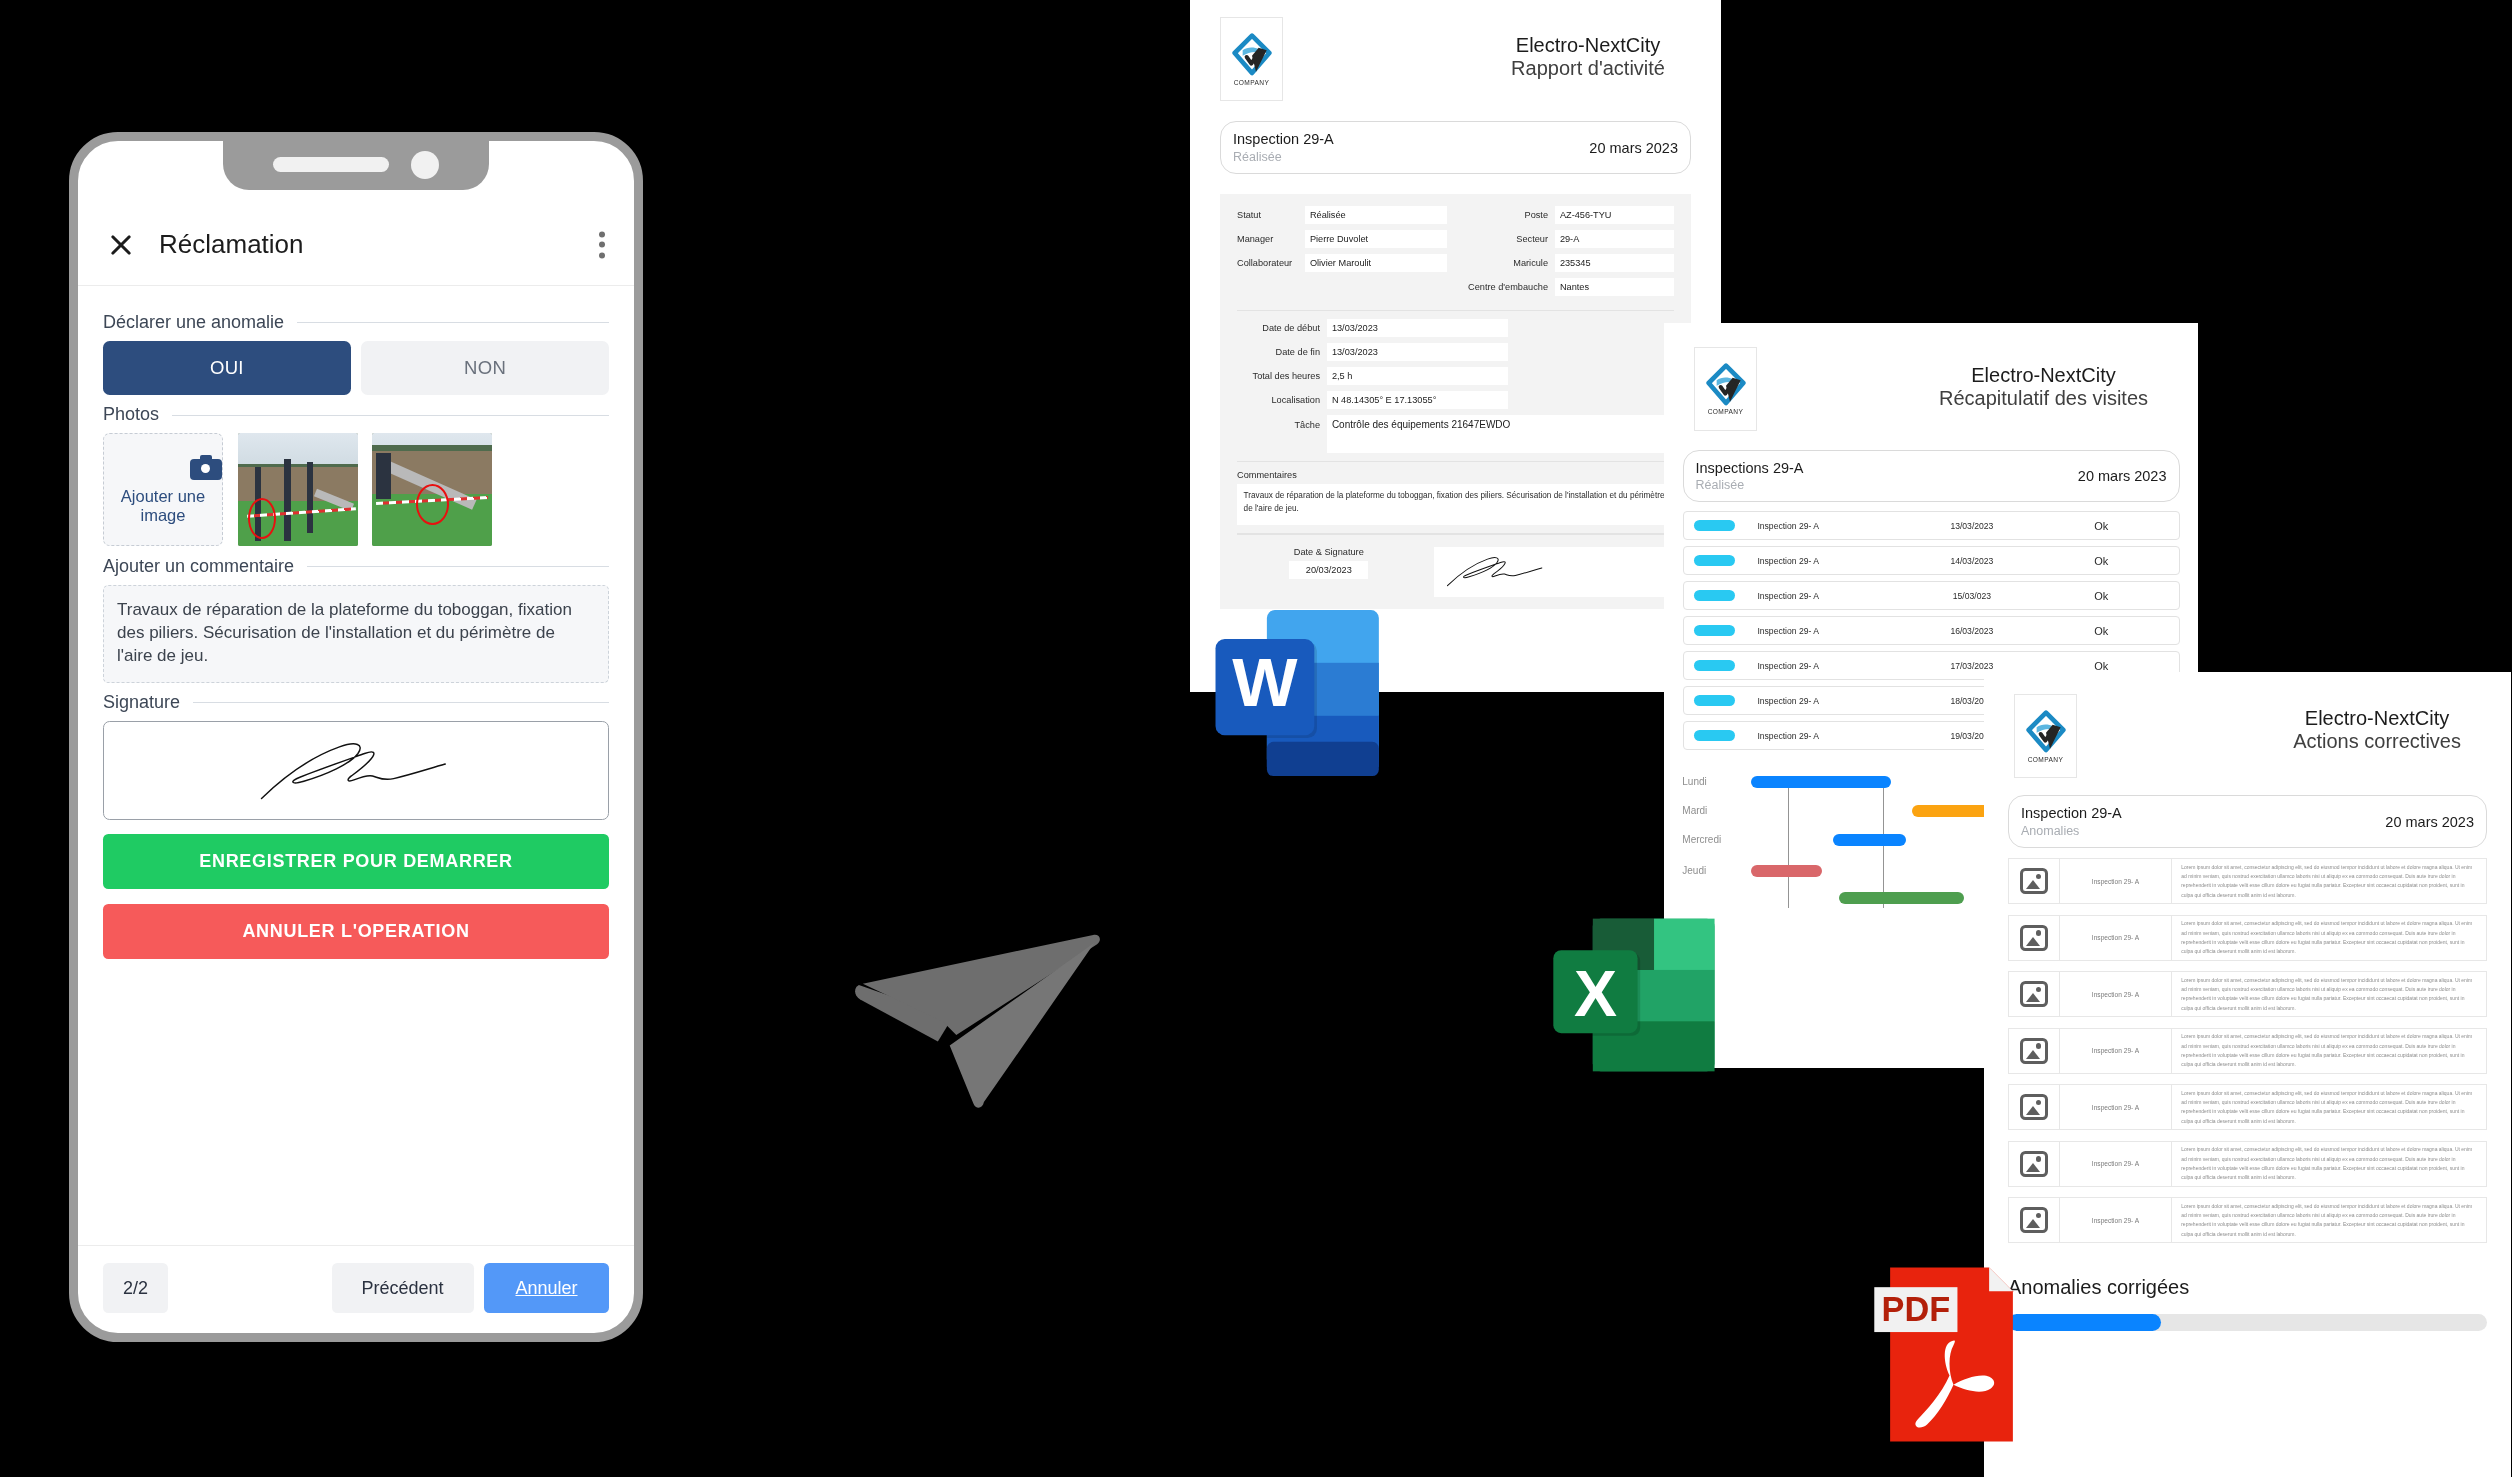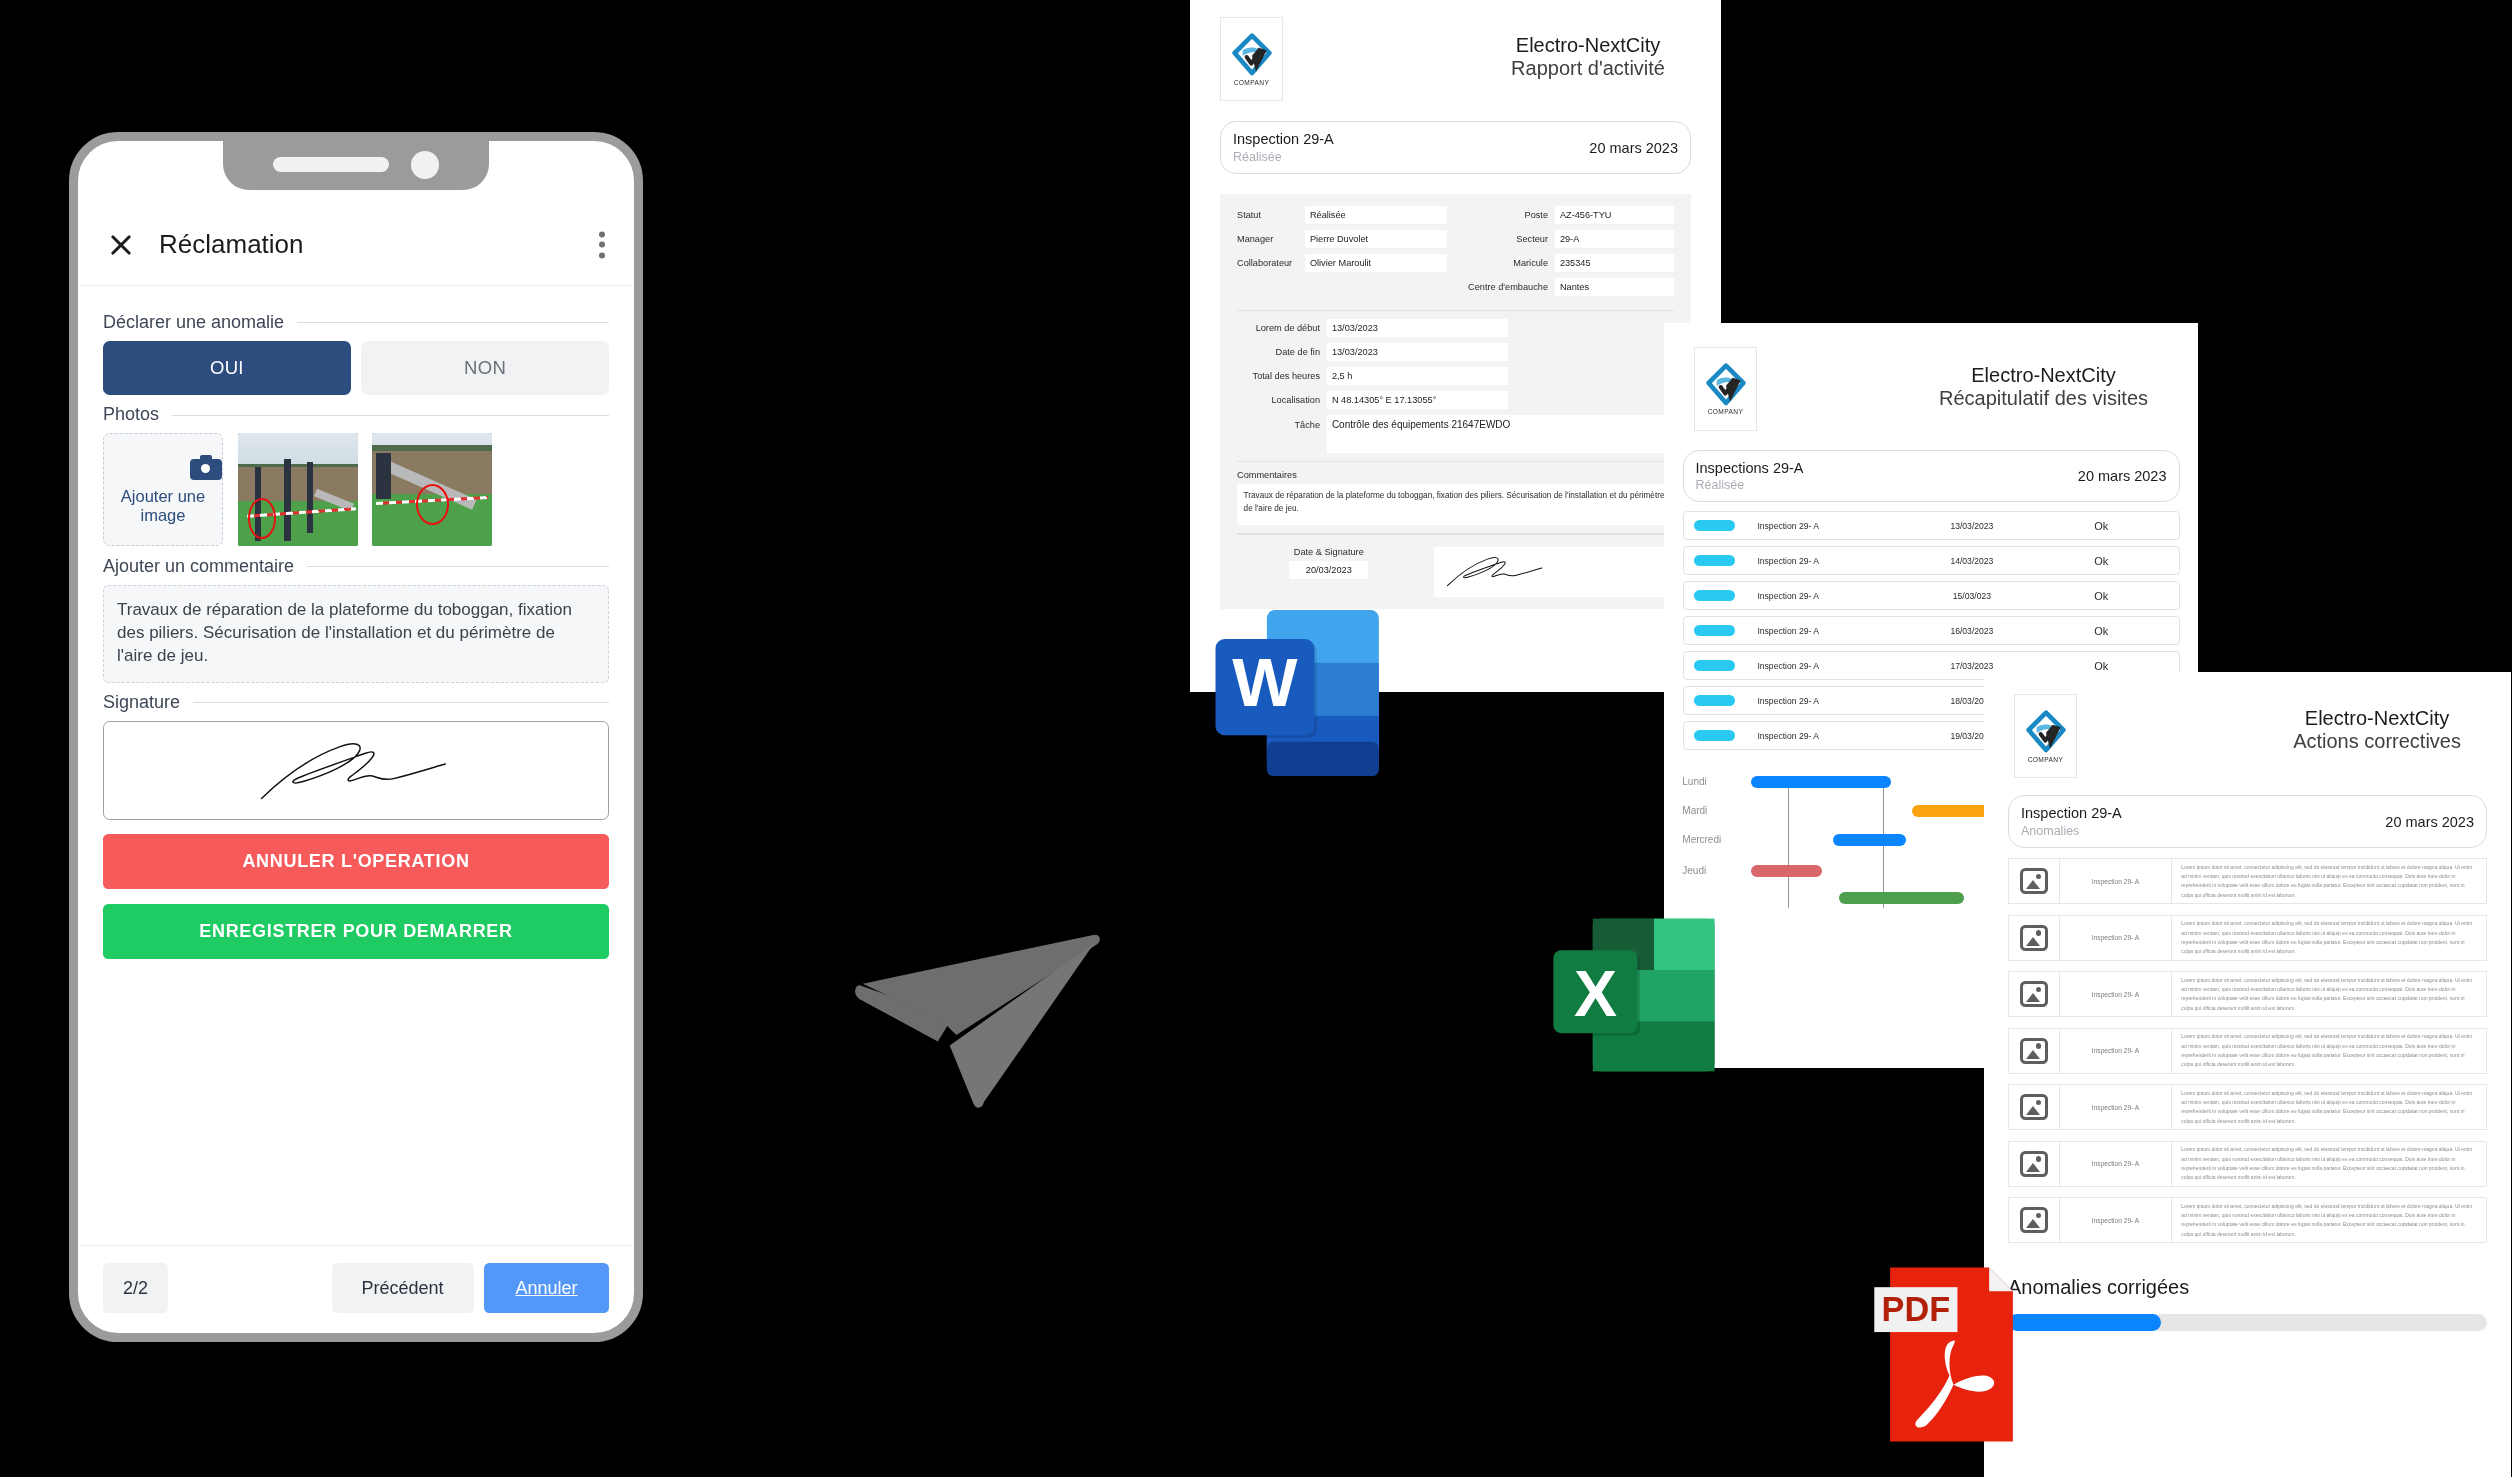--- a/index.html
+++ b/index.html
@@ -283,22 +283,22 @@
         </div>
 
         <div class="sig-box">
           <svg width="218" height="73" viewBox="0 0 330 110">
             <path d="M22 98 C55 66 95 36 140 20 C165 11 178 16 168 30 C156 46 120 62 86 72 C66 78 64 72 80 66
                      C110 54 150 40 178 30 C192 25 196 28 188 38 C180 48 166 58 158 64 C150 70 152 74 162 70
                      C172 66 182 62 190 64 C198 66 206 72 222 68 C248 62 272 54 300 46" fill="none" stroke="#111" stroke-width="2.2" stroke-linecap="round"></path>
           </svg>
         </div>
 
+        <div class="big-btn btn-green">ENREGISTRER POUR DEMARRER</div>
         <div class="big-btn btn-red">ANNULER L'OPERATION</div>
-        <div class="big-btn btn-green">ENREGISTRER POUR DEMARRER</div>
       </div>
 
       <div class="phone-foot">
         <div class="foot-pill foot-count">2/2</div>
         <div class="foot-pill foot-prev">Précédent</div>
         <div class="foot-pill foot-next">Annuler</div>
       </div>
     </div>
   </div>
 
@@ -368,21 +368,21 @@
             <div class="flabel r" style="width:84px">Centre d'embauche</div>
             <div class="fval" style="flex:1">Nantes</div>
           </div>
         </div>
       </div>
 
       <div class="divline"></div>
 
       <div style="width:62%;">
         <div class="frow">
-          <div class="flabel r" style="width:83px">Lorem de début</div>
+          <div class="flabel r" style="width:83px">Date de début</div>
           <div class="fval" style="flex:1">13/03/2023</div>
         </div>
         <div class="frow">
           <div class="flabel r" style="width:83px">Date de fin</div>
           <div class="fval" style="flex:1">13/03/2023</div>
         </div>
         <div class="frow">
           <div class="flabel r" style="width:83px">Total des heures</div>
           <div class="fval" style="flex:1">2,5 h</div>
         </div>

